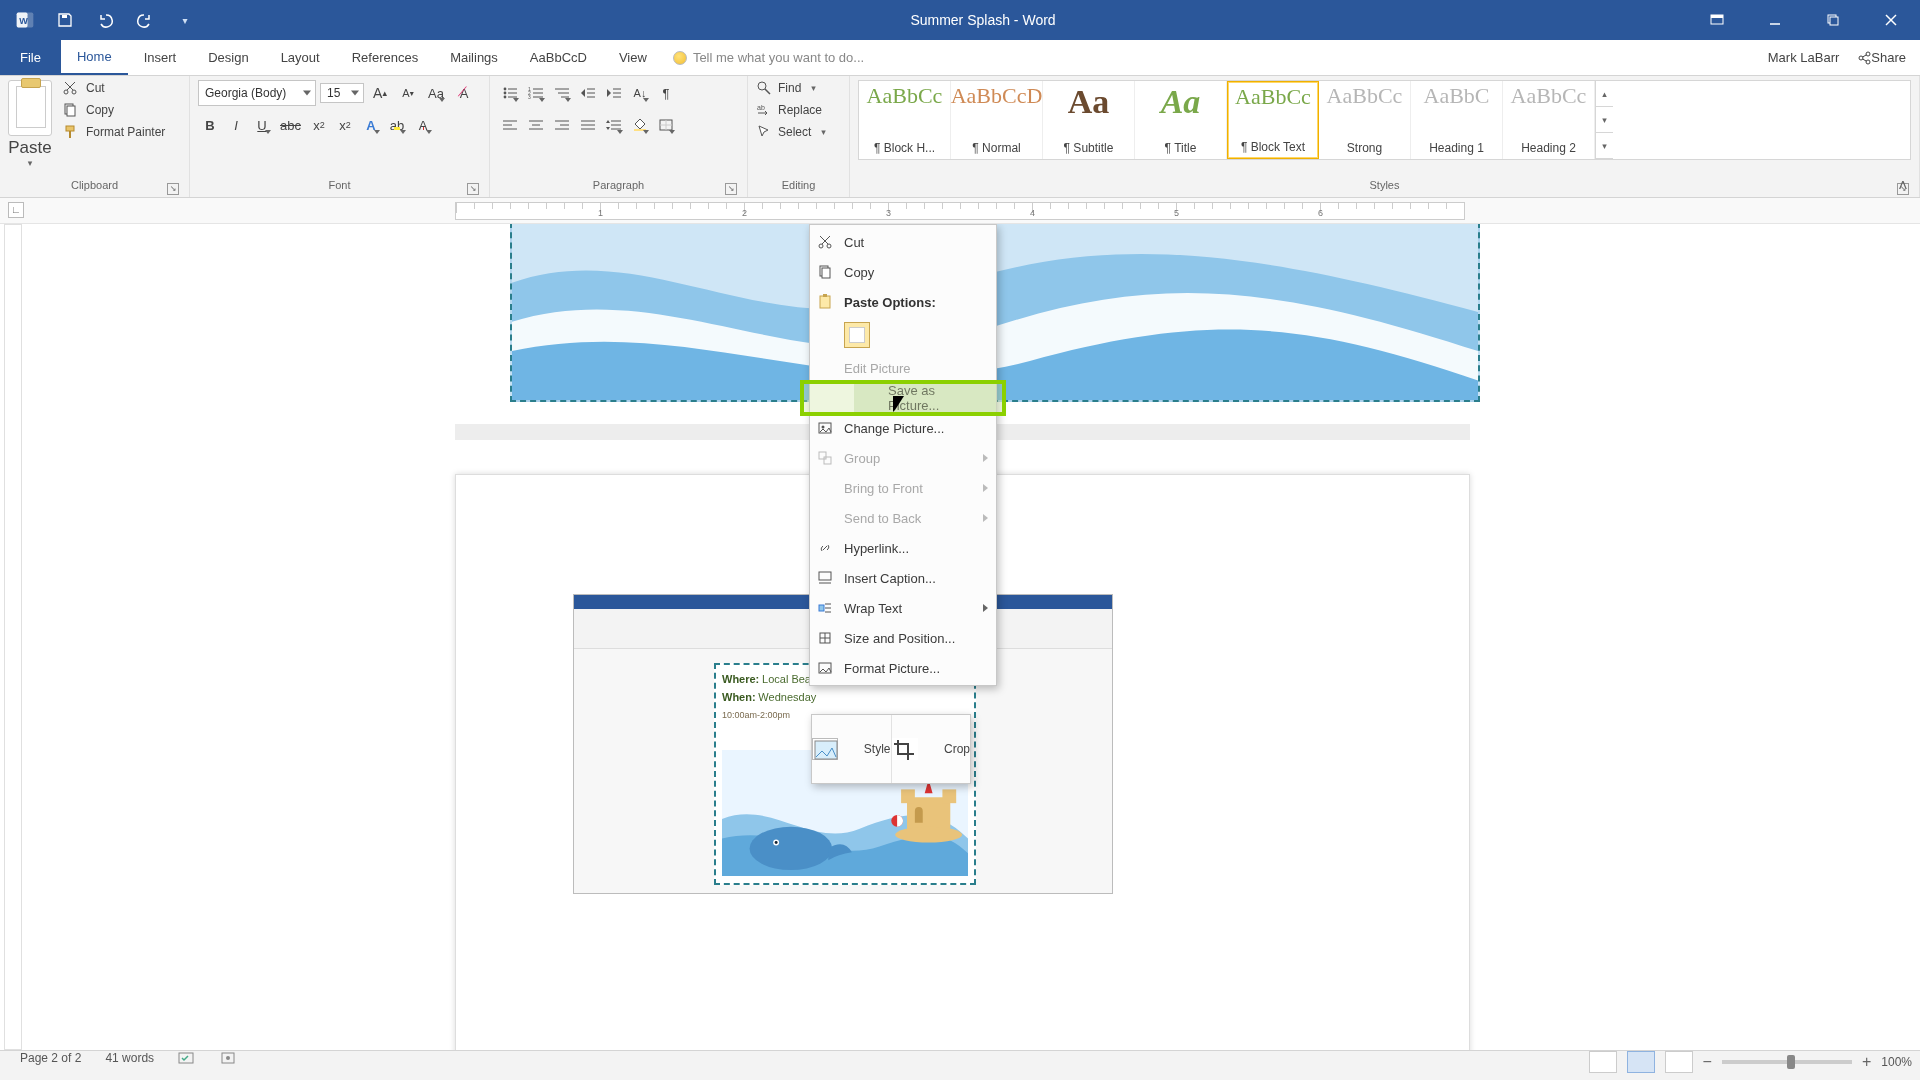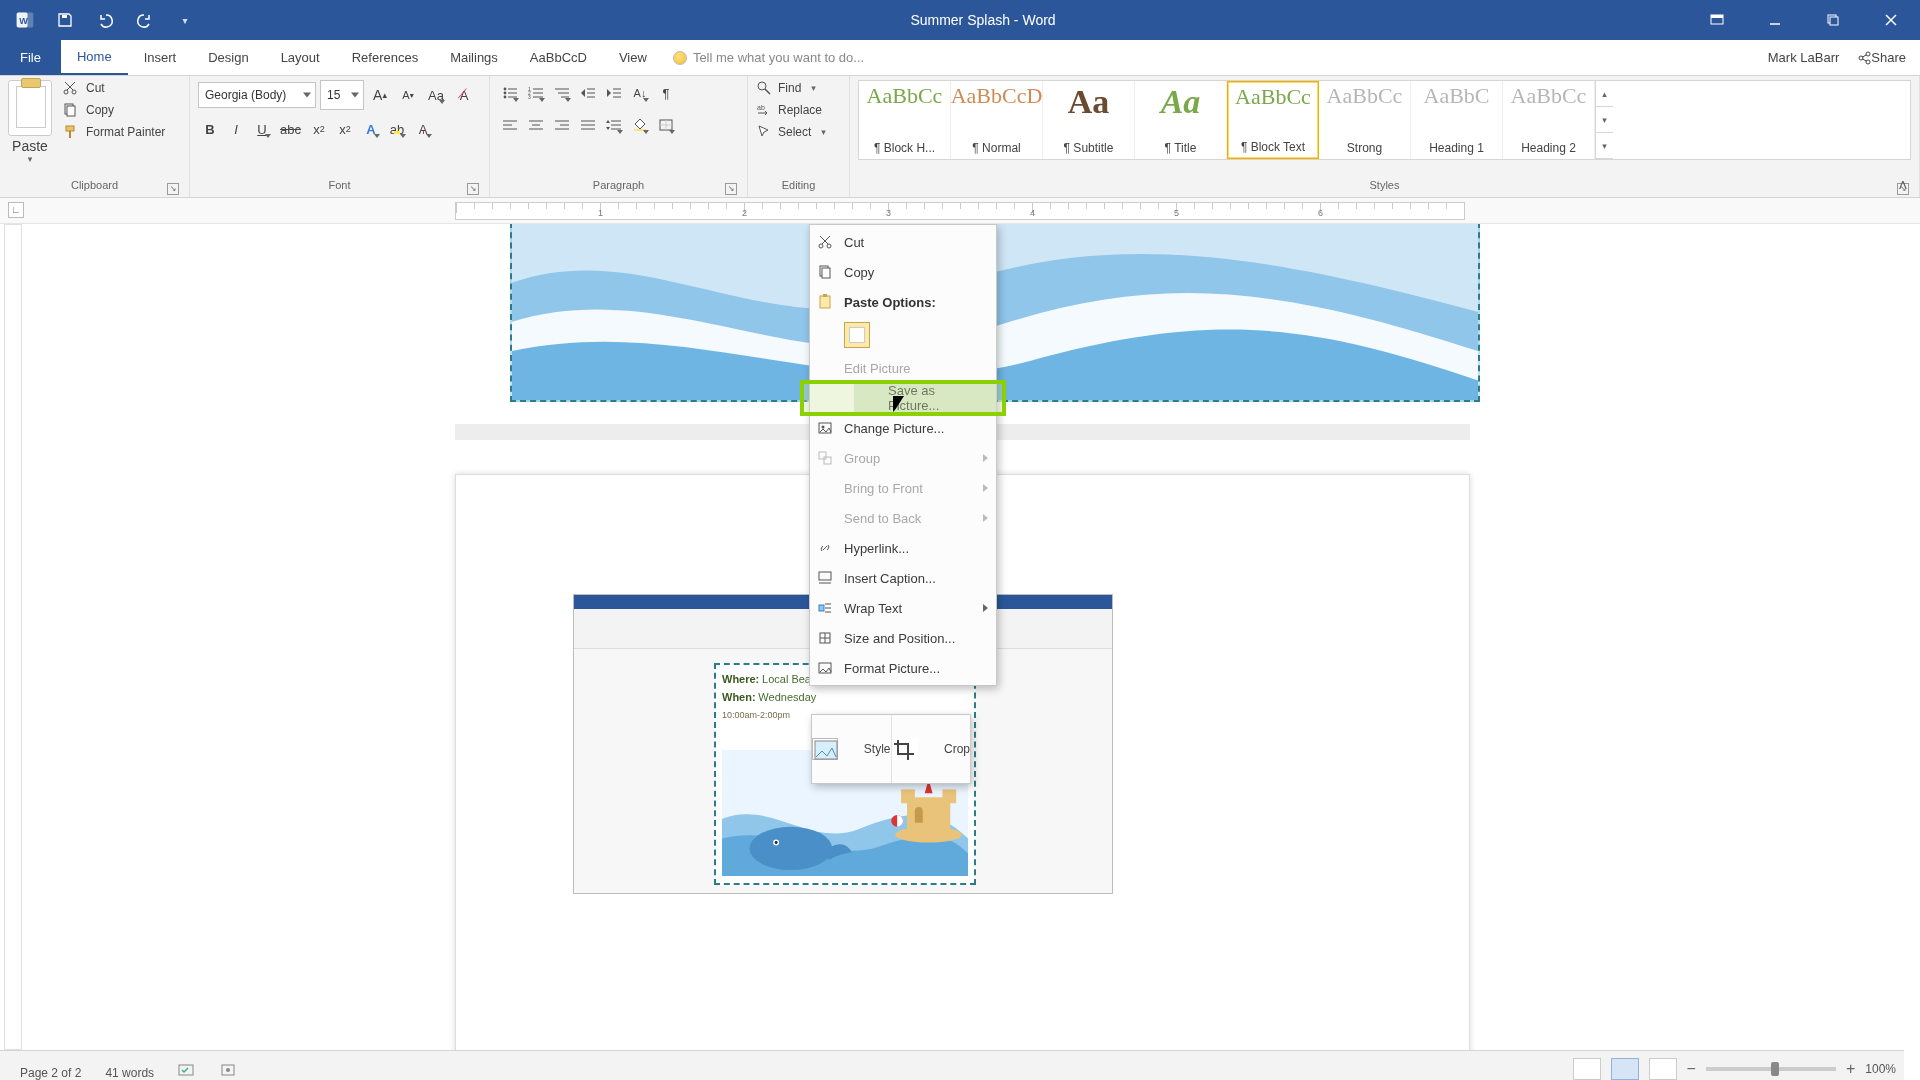--- a/index.html
+++ b/index.html
@@ -28,29 +28,29 @@
 .group { border-right: 1px solid #e1e1e1; padding: 4px 8px 0 8px; display: flex; flex-direction: column; justify-content: space-between; }
 .group .controls { display: flex; gap: 6px; }
 .group .glabel { text-align: center; font-size: 11px; color: #666; height: 20px; line-height: 16px; position: relative; }
 .group .launcher { position: absolute; right: 2px; bottom: 2px; width: 12px; height: 12px; border: 1px solid #999; font-size: 8px; line-height: 10px; text-align: center; color: #666; }
 
 
 .clip-col { display: flex; flex-direction: column; align-items: center; padding-right: 4px; }
 .paste-big { width: 44px; height: 56px; background: #fff; border: 1px solid #ccc; border-radius: 3px; position: relative; margin-bottom: 2px; }
 .paste-big::before { content: ""; position: absolute; left: 7px; top: 5px; width: 28px; height: 40px; background: #fff; border: 1px solid #ccc; }
 .paste-big::after { content: ""; position: absolute; left: 12px; top: -3px; width: 18px; height: 8px; background: #e8c870; border: 1px solid #c7a44f; border-radius: 2px; }
-.paste-lbl { font-size: 14px; color: #444; }
+.paste-lbl { font-size: 17px; color: #444; }
 .clip-items { display: flex; flex-direction: column; gap: 6px; font-size: 12px; color: #444; }
 .clip-items .ci { display: flex; align-items: center; gap: 8px; }
 .ci .ico { width: 16px; height: 16px; }
 
 
 .font-row { display: flex; gap: 4px; align-items: center; }
 .font-name { width: 118px; height: 26px; border: 1px solid #c5c5c5; background: #fff; font-size: 12px; padding: 0 18px 0 6px; color: #333; position: relative; }
-.font-size { width: 44px; height: 30px; border: 1px solid #c5c5c5; background: #fff; font-size: 12px; padding: 0 16px 0 6px; color: #333; }
+.font-size { width: 44px; height: 20px; border: 1px solid #c5c5c5; background: #fff; font-size: 12px; padding: 0 16px 0 6px; color: #333; }
 .caret { position: absolute; right: 5px; top: 50%; transform: translateY(-50%); border-left: 4px solid transparent; border-right: 4px solid transparent; border-top: 5px solid #666; }
 .ctl { min-width: 24px; height: 26px; display: flex; align-items: center; justify-content: center; font-size: 13px; color: #444; border: 1px solid transparent; padding: 0 3px; position: relative; }
 .ctl.drop::after { content: ""; position: absolute; right: 2px; bottom: 3px; border-left: 3px solid transparent; border-right: 3px solid transparent; border-top: 4px solid #666; }
 .ctl .ubar { position: absolute; left: 4px; right: 4px; bottom: 3px; height: 3px; }
 .font-row2 { display: flex; gap: 2px; margin-top: 6px; }
 
 
 .para-col { display: flex; flex-direction: column; gap: 6px; }
 .para-row { display: flex; gap: 2px; }
 
@@ -114,21 +114,21 @@
 .ctx .highlight-box { position: absolute; left: -10px; right: -10px; top: -3px; bottom: -3px; border: 4px solid #8bd000; background: rgba(213,234,170,.35); pointer-events: none; }
 .ctx .row.hl { background: #dbe7d0; }
 
 
 .minitb { position: absolute; left: 811px; top: 490px; width: 160px; height:70px; background: #fcfcfc; border: 1px solid #c8c8c8; box-shadow: 2px 3px 8px rgba(0,0,0,.25); display: flex; z-index: 50; }
 .minitb .tb { flex: 1; display: flex; flex-direction: row; align-items: center; justify-content: space-between; font-size: 12px; color: #444; gap: 4px; }
 .minitb .tb + .tb { border-left: 1px solid #e2e2e2; }
 .minitb .tico { width: 26px; height: 22px; border: 1px solid #bbb; background: #fff; position: relative; }
 
 
-.status { position: absolute; left: 0; right: 16px; bottom: 0; height: 30px; background: #f3f3f3; border-top: 1px solid #d4d4d4; display: flex; align-items: flex-end; font-size: 12px; color: #555; padding: 0 8px; }
+.status { position: absolute; left: 0; right: 0; bottom: 0; height: 30px; background: #f3f3f3; border-top: 1px solid #d4d4d4; display: flex; align-items: flex-start; font-size: 12px; color: #555; padding: 0 8px; }
 .status .sseg { padding: 0 12px; }
 .status .right { margin-left: auto; display: flex; align-items: center; gap: 10px; }
 .status .vbtn { width: 28px; height: 22px; border: 1px solid #ccc; background: #fff; }
 .status .vbtn.active { background: #d6e4f5; border-color: #8fb3e0; }
 .status .zoom-slider { width: 130px; height: 4px; background: #ccc; position: relative; }
 .status .zoom-slider .thumb { position: absolute; left: 50%; top: -5px; width: 8px; height: 14px; background: #888; border-radius: 2px; }
 
 
 .svg16 { width: 16px; height: 16px; }
 

